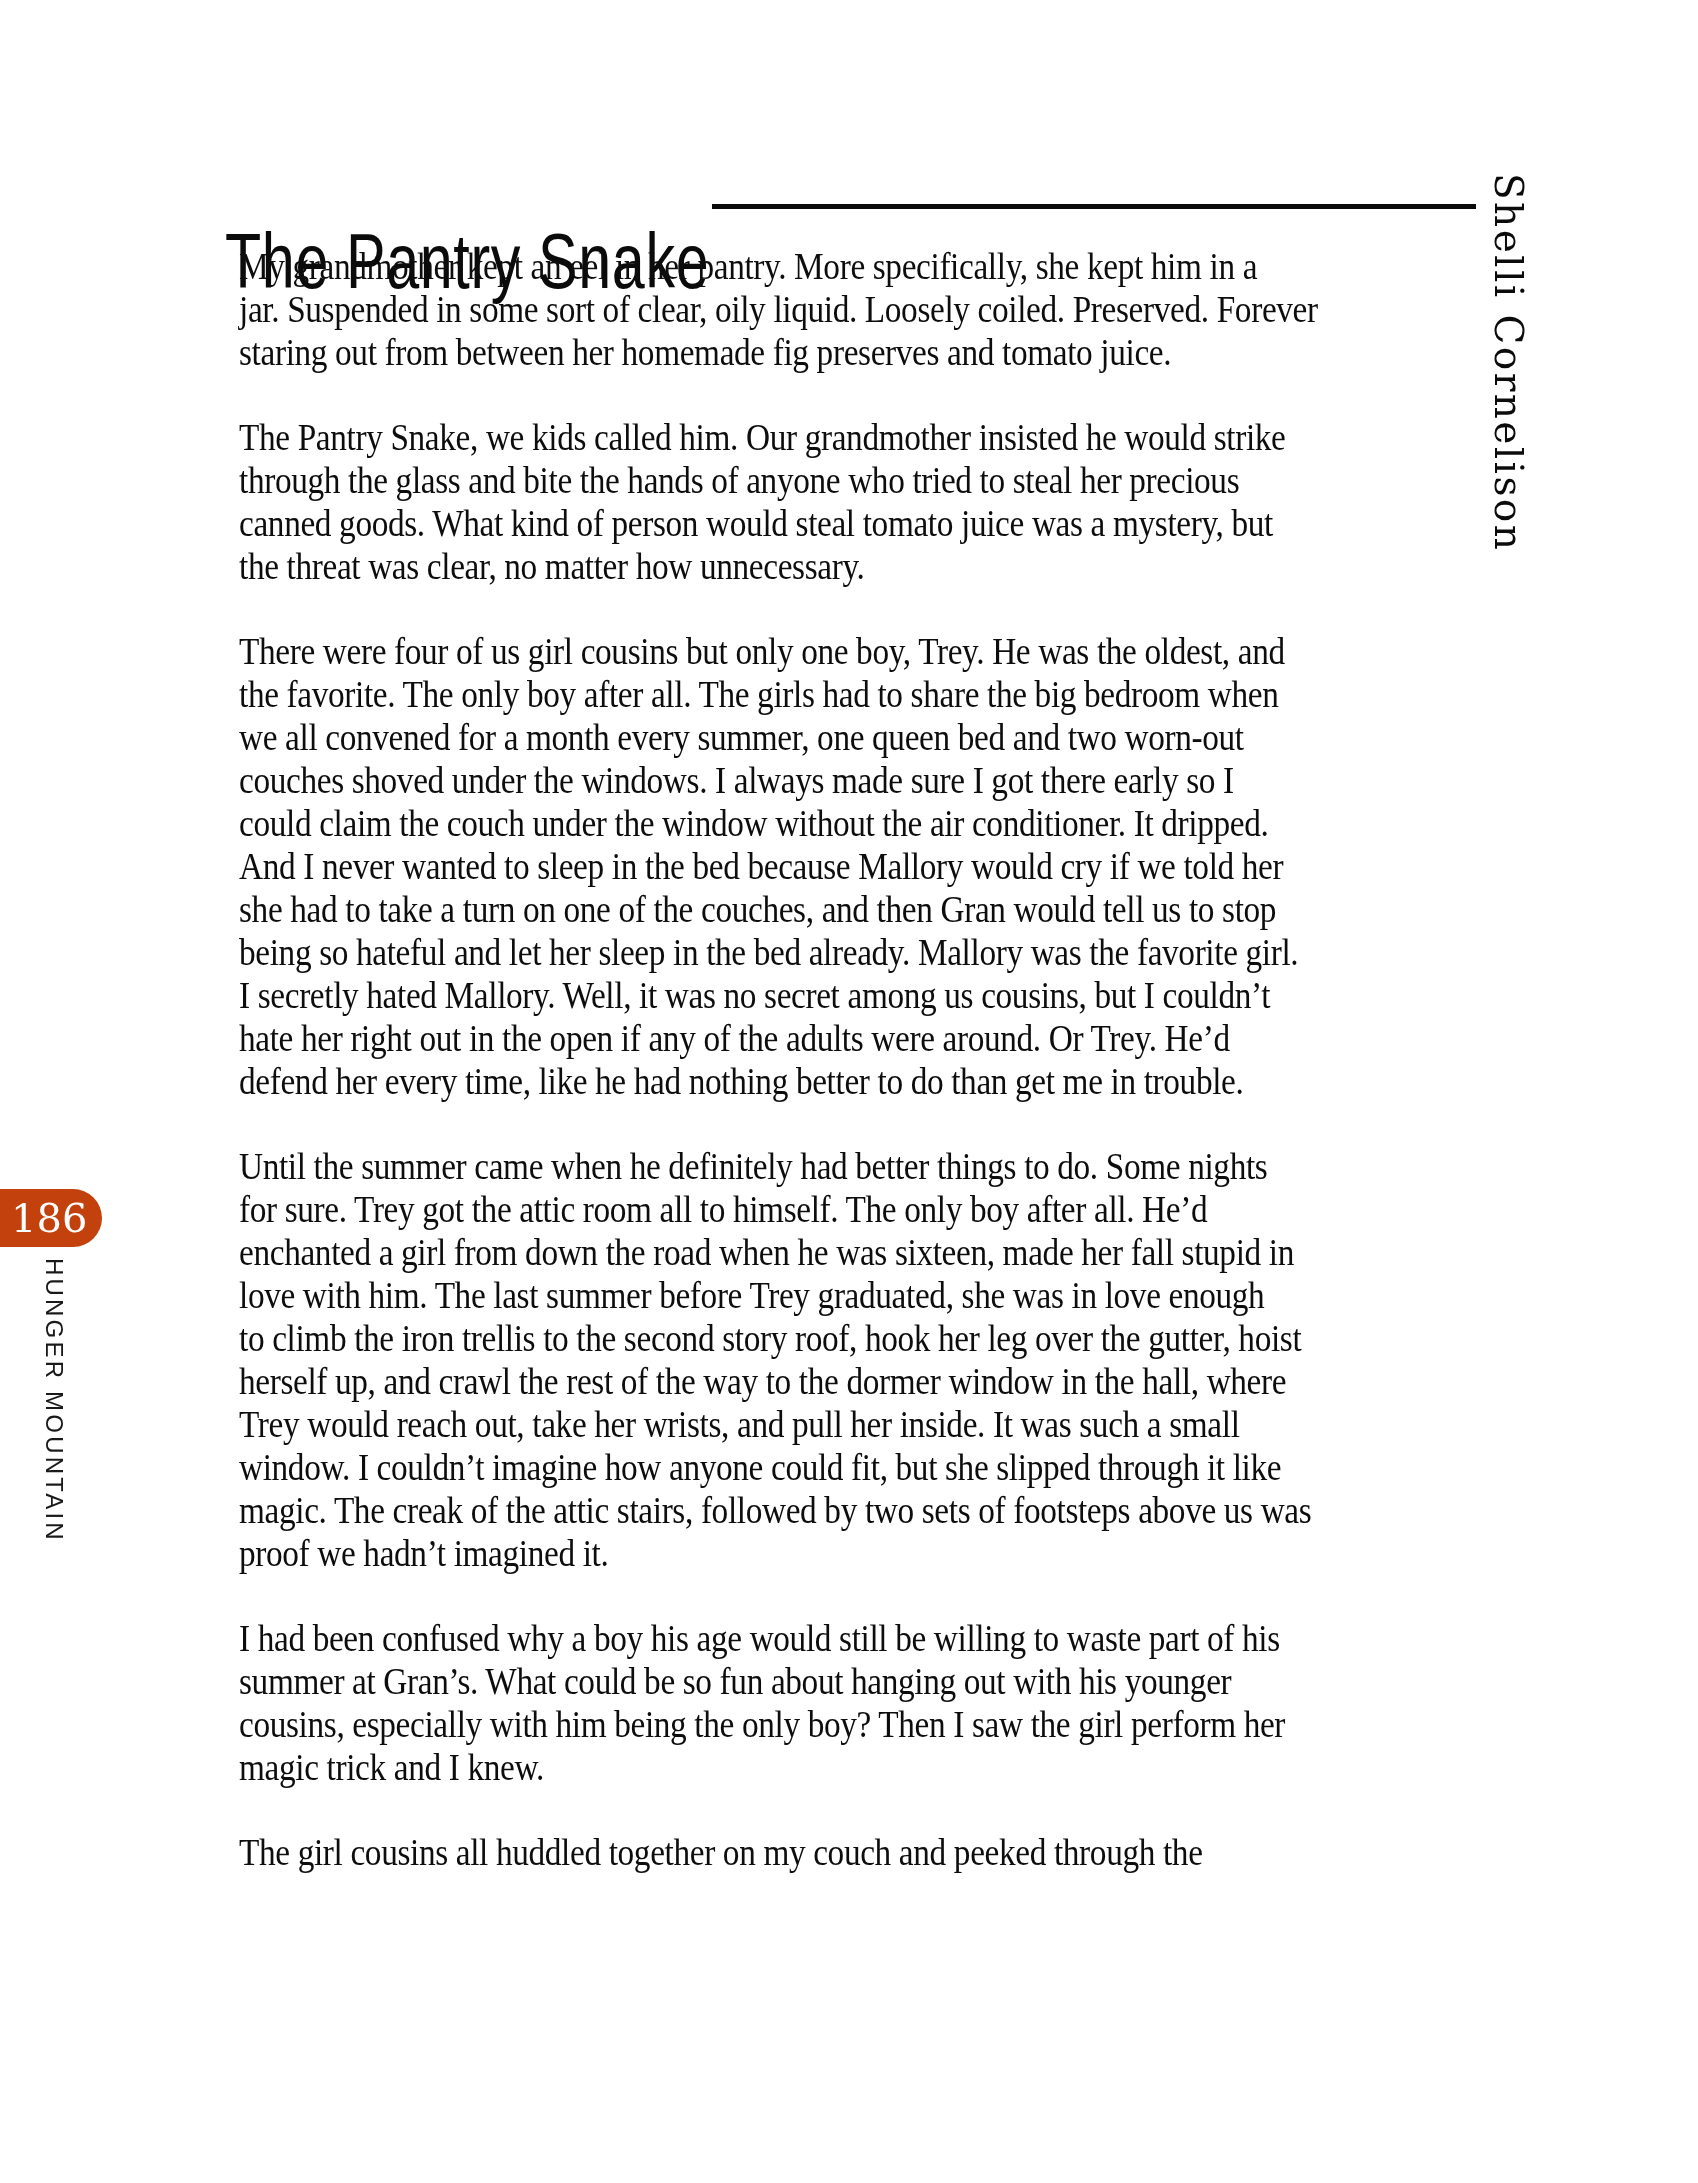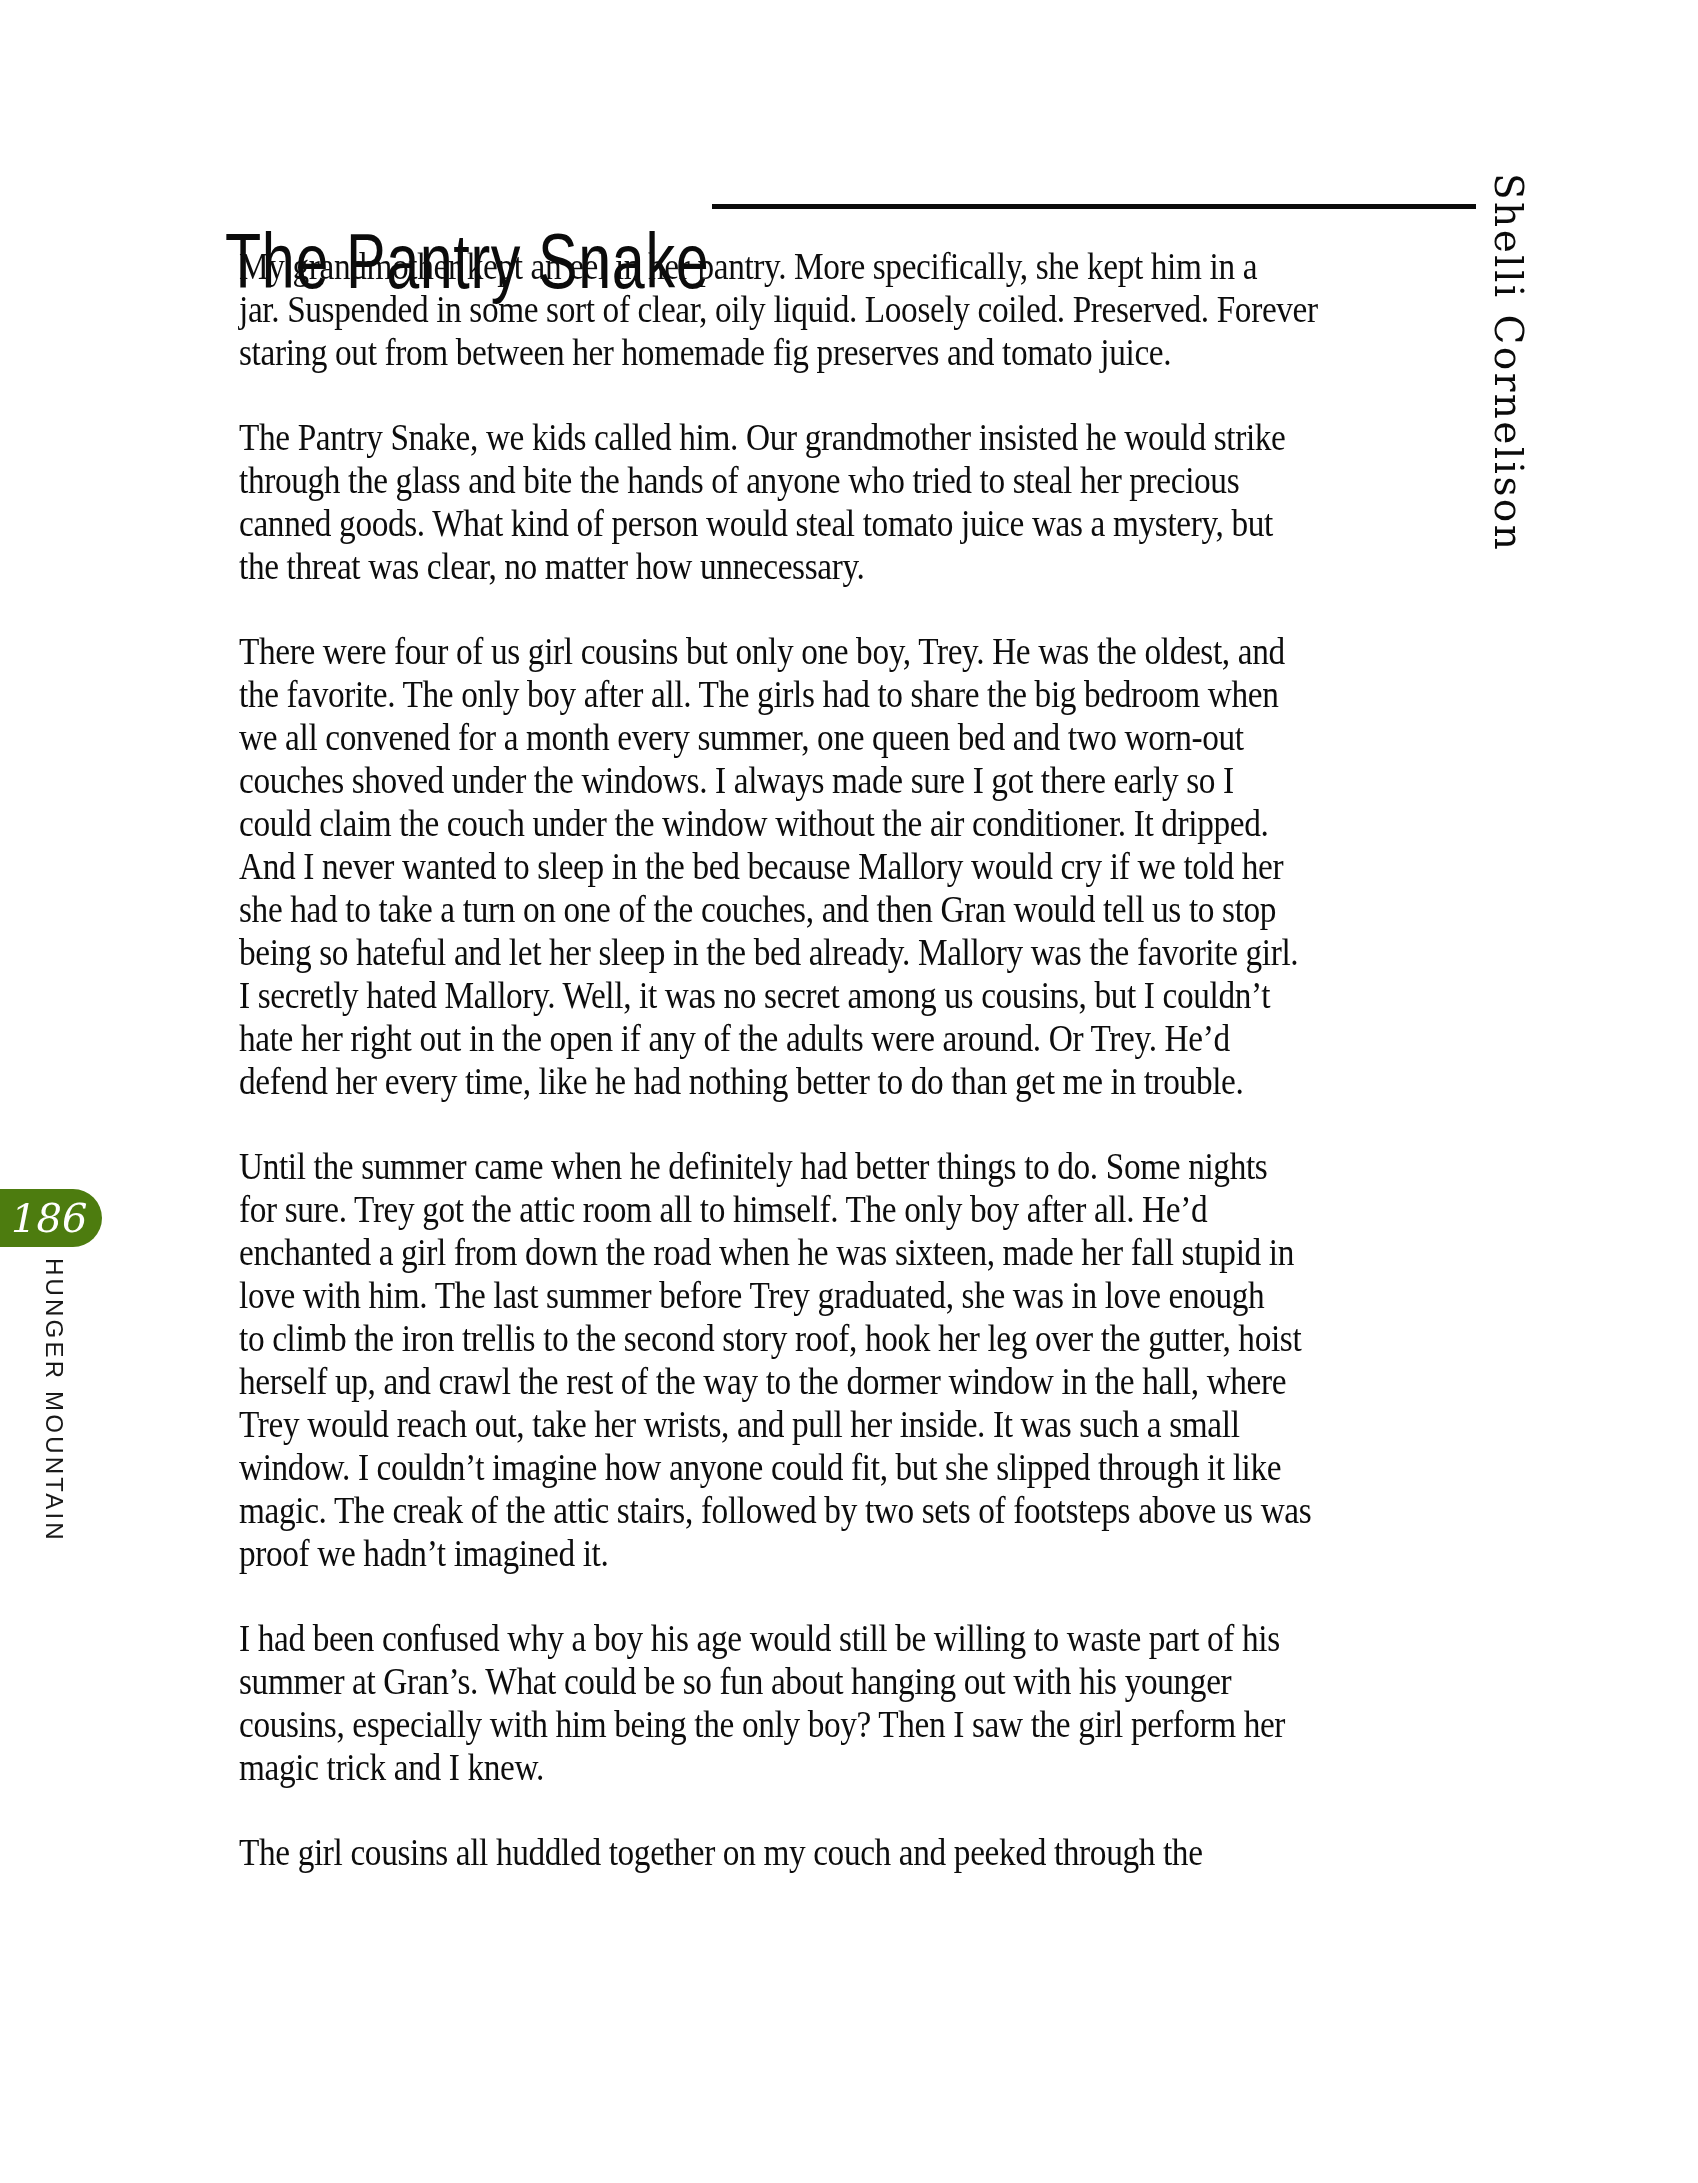--- a/index.html
+++ b/index.html
@@ -125,20 +125,20 @@
 window. I couldn’t imagine how anyone could fit, but she slipped through it like
 magic. The creak of the attic stairs, followed by two sets of footsteps above us was
 proof we hadn’t imagined it.</div>
       <div class="para">I had been confused why a boy his age would still be willing to waste part of his
 summer at Gran’s. What could be so fun about hanging out with his younger
 cousins, especially with him being the only boy? Then I saw the girl perform her
 magic trick and I knew.</div>
       <div class="para">The girl cousins all huddled together on my couch and peeked through the</div>
     </div>
 
-  <div class="page-number-badge" style="background: #4d7c0f; color: rgb(255, 255, 255); font-style: italic;">
+  <div class="page-number-badge" style="background: #c2410c; color: rgb(255, 255, 255);">
     <span>186</span>
   </div>
 
   <div class="journal-vertical">HUNGER MOUNTAIN</div>
 
 </div>
 
 
 </body></html>

